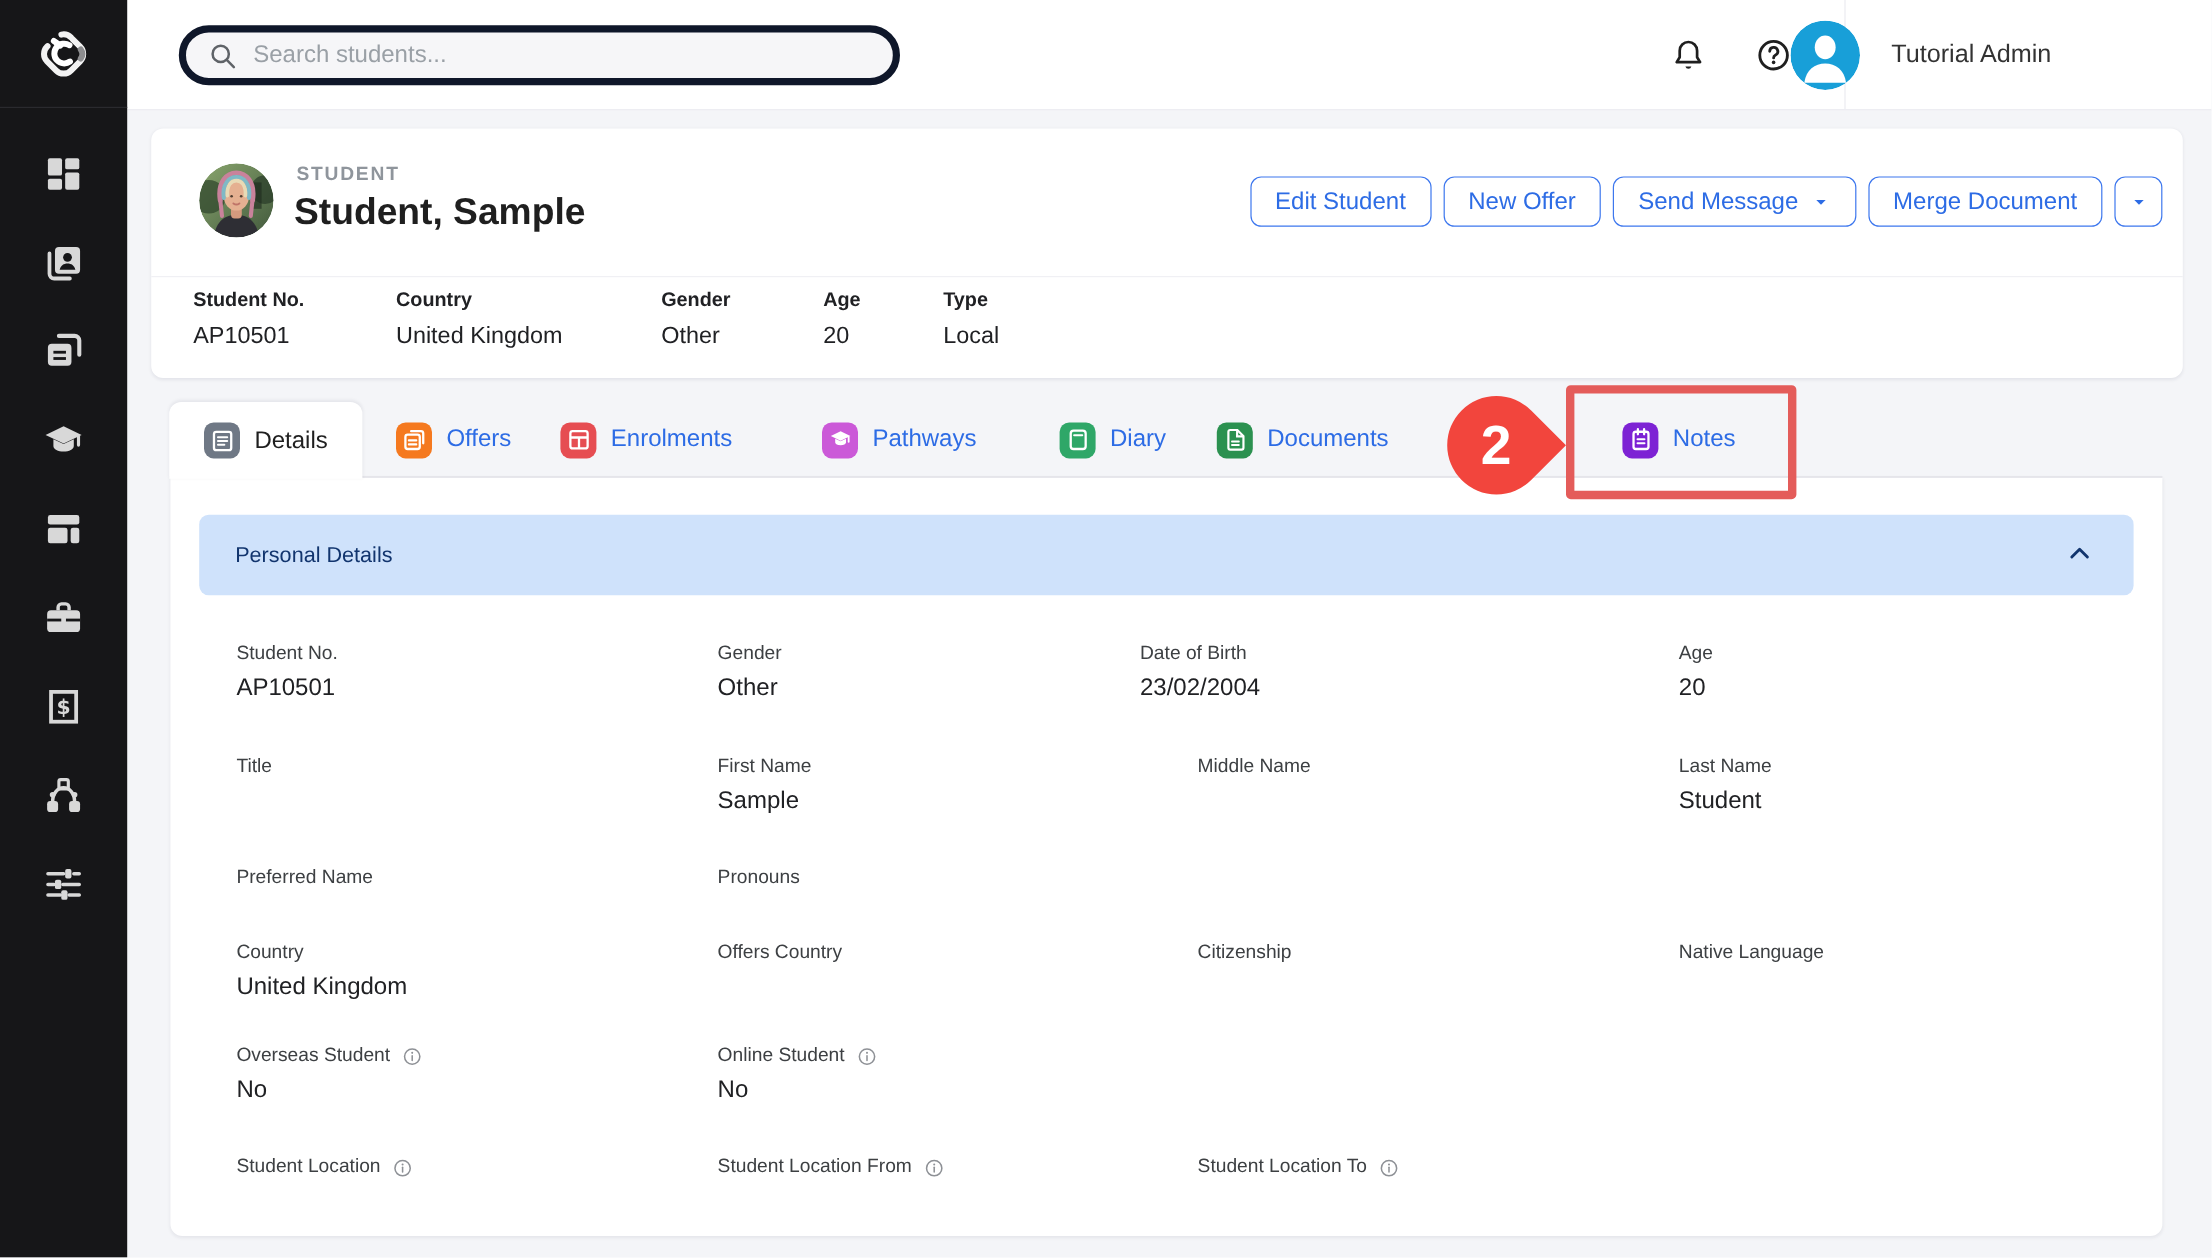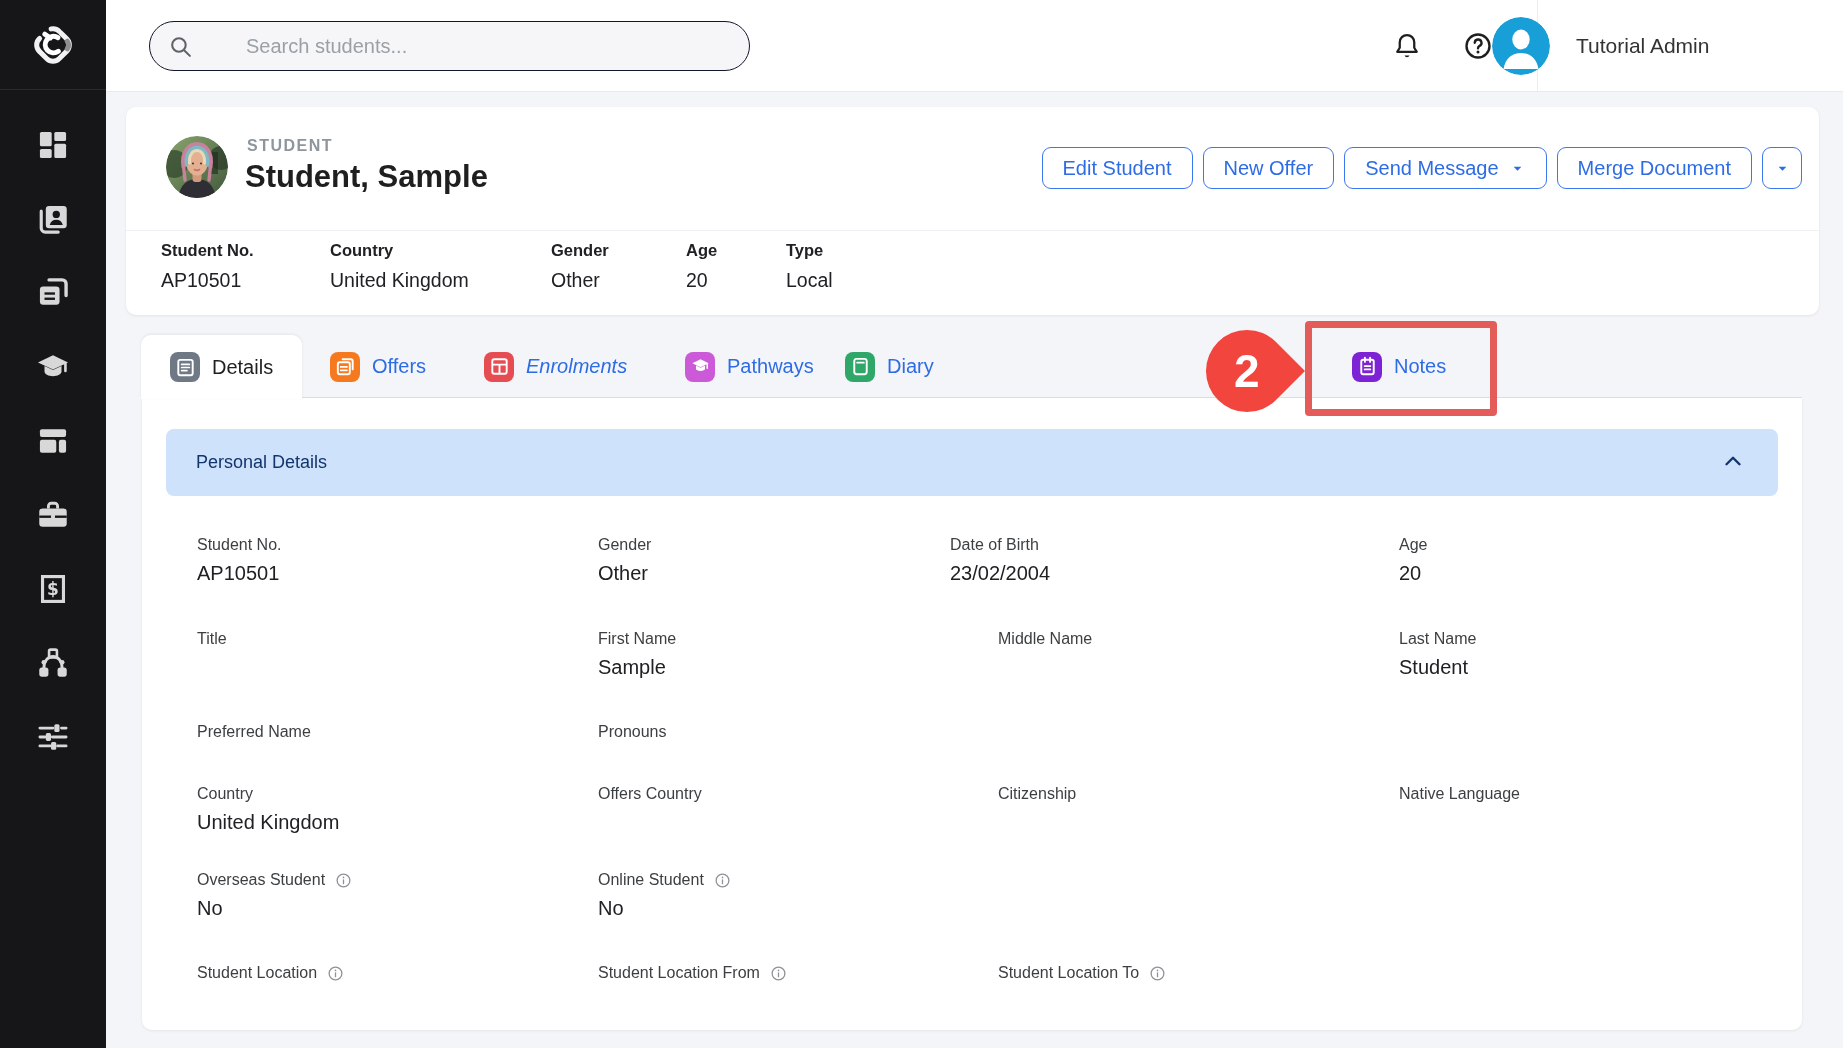--- a/index.html
+++ b/index.html
@@ -9,21 +9,21 @@
   
   .sidebar { position:absolute; left:0; top:0; width:106px; height:1048px; background:#161618; z-index:5; }
   .logo-box { height:90px; display:flex; align-items:center; justify-content:center; border-bottom:1px solid #2a2a2e; }
   .logo-box svg { width:52px; height:52px; }
   .side-items { display:flex; flex-direction:column; align-items:center; padding-top:40px; gap:40px; }
   .side-item { width:54px; height:34px; display:flex; align-items:center; justify-content:center; color:#d8d8d8; cursor:pointer; }
   .side-item svg { width:34px; height:34px; }
 
   
   .topbar { position:absolute; left:106px; top:0; width:1737px; height:92px; background:#fff; border-bottom:1px solid #e9e9ef; z-index:4; }
-  .search-wrap { position:absolute; left:43px; top:21px; width:601px; height:50px; background:#f6f6f8; border:1px solid #0f172a; border-radius:25px; display:flex; align-items:center; padding:0 18px;gap:40px; }
+  .search-wrap { position:absolute; left:43px; top:21px; width:601px; height:50px; background:#f6f6f8; border:6px solid #0f172a; border-radius:25px; display:flex; align-items:center; padding:0 18px; }
   .search-wrap svg { width:25px; height:25px; color:#5f6368; flex:0 0 auto; }
   .search-input { flex:1; border:none; outline:none; background:transparent; font-size:20px; color:#202124; margin-left:13px; font-family:inherit; }
   .search-input::placeholder { color:#9aa0a6; }
   .top-icon { position:absolute; top:31px; width:30px; height:30px; color:#1f1f1f; cursor:pointer; }
   .top-icon svg { width:30px; height:30px; }
   .top-divider { position:absolute; left:1431px; top:0; width:1px; height:91px; background:#ececf1; }
   .user-chip { position:absolute; left:1386px; top:16px; height:60px; display:flex; align-items:center; gap:26px; cursor:pointer; }
   .user-avatar { width:58px; height:58px; border-radius:50%; overflow:hidden; }
   .user-name { font-size:21px; font-weight:500; color:#333; }
 
@@ -287,47 +287,57 @@
     <div class="tab" style="left: 189px;">
       <span class="tab-ic" style="background:#f5791f">
         <svg viewBox="0 0 24 24">
           <path d="M9 4.5h8.5a2 2 0 0 1 2 2V15" fill="none" stroke="#fff" stroke-width="2" stroke-linecap="round"></path>
           <rect x="4" y="7.5" width="12.5" height="12.5" rx="2" fill="none" stroke="#fff" stroke-width="2"></rect>
           <path d="M7 12.5h6.5M7 16h6.5" stroke="#fff" stroke-width="1.8" stroke-linecap="round"></path>
         </svg>
       </span>
       <span class="tab-label">Offers</span>
     </div>
-    <div class="tab" style="left: 343px; font-style: italic;">
+    <div class="tab" style="left: 326px;">
       <span class="tab-ic" style="background:#e64d52">
         <svg viewBox="0 0 24 24">
           <rect x="4.5" y="4.5" width="15" height="15" rx="2" fill="none" stroke="#fff" stroke-width="2"></rect>
           <path d="M4.5 10h15M12 10v9.5" stroke="#fff" stroke-width="2"></path>
         </svg>
       </span>
       <span class="tab-label">Enrolments</span>
     </div>
     <div class="tab" style="left: 544px;">
       <span class="tab-ic" style="background:#cb59d8">
         <svg viewBox="0 0 24 24">
           <path d="M12 4.5 20.5 8.7 12 12.9 3.5 8.7Z" fill="#fff"></path>
           <path d="M7.3 11v3.4c0 1.3 2.1 2.4 4.7 2.4s4.7-1.1 4.7-2.4V11L12 13.3z" fill="#fff"></path>
           <path d="M19 9.5v4.2" stroke="#fff" stroke-width="1.6" stroke-linecap="round"></path>
         </svg>
       </span>
       <span class="tab-label">Pathways</span>
     </div>
-    <div class="tab" style="left: 704px;">
+    <div class="tab" style="left: 742px;">
       <span class="tab-ic" style="background:#2fa768">
         <svg viewBox="0 0 24 24">
           <rect x="5.5" y="4" width="13" height="16" rx="2.5" fill="none" stroke="#fff" stroke-width="2"></rect>
           <path d="M8.5 8h7" stroke="#fff" stroke-width="1.8" stroke-linecap="round"></path>
         </svg>
       </span>
       <span class="tab-label">Diary</span>
+    </div>
+    <div class="tab" style="left: 873px;">
+      <span class="tab-ic" style="background:#2b9150">
+        <svg viewBox="0 0 24 24">
+          <path d="M7.5 3.5h6.2L19 8.8V19a1.6 1.6 0 0 1-1.6 1.6H7.5A1.6 1.6 0 0 1 5.9 19V5.1A1.6 1.6 0 0 1 7.5 3.5z" fill="none" stroke="#fff" stroke-width="1.9"></path>
+          <path d="M13.5 3.8v5.3H19" fill="none" stroke="#fff" stroke-width="1.9"></path>
+          <path d="M9 13.5h6M9 16.5h6" stroke="#fff" stroke-width="1.6" stroke-linecap="round"></path>
+        </svg>
+      </span>
+      <span class="tab-label">Documents</span>
     </div>
     <div class="tab" style="left: 1211px;">
       <span class="tab-ic" style="background:#7d22d4">
         <svg viewBox="0 0 24 24">
           <rect x="5.5" y="5" width="13" height="15" rx="2" fill="none" stroke="#fff" stroke-width="2"></rect>
           <path d="M9.3 2.8v4.4M14.7 2.8v4.4" stroke="#fff" stroke-width="2" stroke-linecap="round"></path>
           <path d="M9 11.5h6M9 15h6" stroke="#fff" stroke-width="1.8" stroke-linecap="round"></path>
         </svg>
       </span>
       <span class="tab-label">Notes</span>

